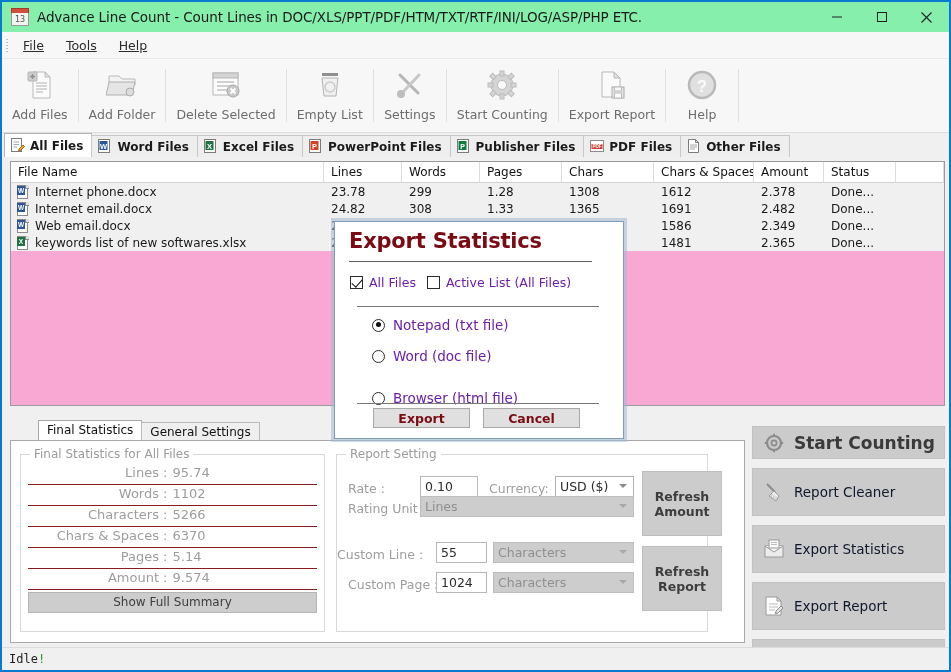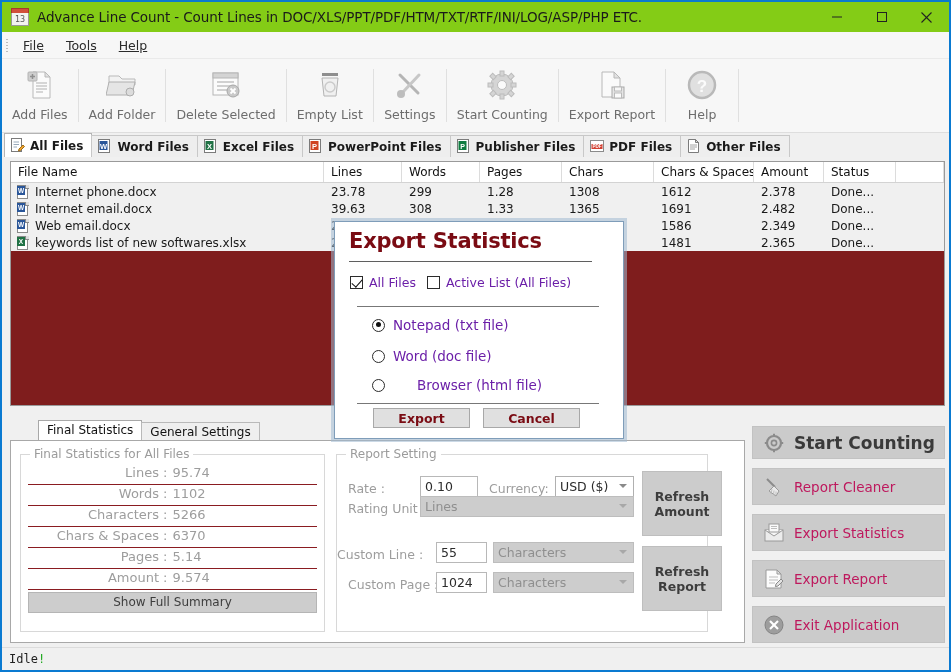--- a/index.html
+++ b/index.html
@@ -14,21 +14,21 @@
     position: relative;
     width: 951px; height: 672px;
     border: 2px solid #0a7ad1;
     background: #f0f0f0;
     overflow: hidden;
   }
 
   
   .titlebar {
     position: absolute; left: 0; top: 0; width: 947px; height: 30px;
-    background: #84cc16;
+    background: #86efac;
     display: flex; align-items: center;
   }
   .title-icon {
     width: 18px; height: 18px; margin-left: 9px; margin-right: 8px;
     position: relative; flex: 0 0 auto;
   }
   .title-icon .cal-top { position:absolute; left:0; top:0; width:18px; height:5px; background:#d24f3a; border:1px solid #a33c2b; border-bottom:none;}
   .title-icon .cal-body { position:absolute; left:0; top:5px; width:18px; height:13px; background:#f3f3f0; border:1px solid #9a9a95; border-top:none;}
   .title-icon .cal-num { position:absolute; left:0; top:6px; width:18px; text-align:center; font-size:8px; color:#555; line-height:11px;}
   .titlebar .title-text {
@@ -85,21 +85,21 @@
     font-size: 12px; font-weight: bold; color: #1a1a1a;
     background: #eeeeee; border: 1px solid #c8c8c8; border-bottom: none;
     margin-right: -1px;
   }
   .ftab.active { background: #ffffff; height: 24px; border-color: #b4b4b4; }
   .ftab .ti { width: 14px; height: 15px; flex: 0 0 auto; position: relative; }
 
   
   .filelist {
     position: absolute; left: 8px; top: 159px; width: 935px; height: 245px;
-    background: #7f1d1d; border: 1px solid #9a9a9a;
+    background: #f9a8d4; border: 1px solid #9a9a9a;
     overflow: hidden;
   }
   .fl-head {
     display: flex; height: 21px; background: #ffffff;
     border-bottom: 1px solid #d3d3d3;
     font-size: 12px; color: #111;
   }
   .fl-head .cell { border-right: 1px solid #dcdcdc; padding: 3px 0 0 7px; overflow: hidden; white-space: nowrap; }
   .fl-body { background: #f0f0f0; }
   .fl-row { display: flex; height: 17px; font-size: 12px; color: #1a1a1a; align-items: center; }
@@ -171,23 +171,23 @@
   .rs-btn {
     position:absolute; background:#cccccc; border:1px solid #bebebe;
     font-size: 12.5px; font-weight:bold; color:#3d3d3d; text-align:center;
     display:flex; align-items:center; justify-content:center; flex-direction:column; line-height:15px;
   }
 
   
   .actions { position:absolute; left: 750px; top: 424px; width: 193px; }
   .act-btn {
     display:flex; align-items:center; gap: 9px;
-    height: 37px; margin-bottom: 9px; padding-left: 10px;
+    height: 48px; margin-bottom: 9px; padding-left: 10px;
     background: #cbcbcb; border: 1px solid #c2c2c2;
-    color: #be185d; font-size: 13.5px;
+    color: #0f172a; font-size: 13.5px;
   }
   .act-btn.primary { font-size: 17px; font-weight: bold; color: #3a3a3a; height: 33px; }
   .act-ico { width: 22px; height: 22px; flex: 0 0 auto; display:flex; align-items:center; justify-content:center; }
 
   
   .statusbar {
     position: absolute; left: 0; bottom: 0; width: 947px; height: 23px;
     background: #f0f0f0; border-top: 1px solid #dcdcdc;
     display:flex; align-items:center; padding-left: 7px;
     font-size: 12px; color: #1f1f1f;
@@ -523,21 +523,21 @@
 
       <div class="fl-row">
         <div class="cell name" style="width:313px">
           <span class="fic">
               <span class="pg"></span>
               <span class="badge" style="background:#2a5699">W</span>
               <span class="fold"></span>
             </span>
           <span>Internet email.docx</span>
         </div>
-        <div class="cell" style="width:78px">39.63</div>
+        <div class="cell" style="width:78px">24.82</div>
         <div class="cell" style="width:78px">308</div>
         <div class="cell" style="width:82px">1.33</div>
         <div class="cell" style="width:92px">1365</div>
         <div class="cell" style="width:100px">1691</div>
         <div class="cell" style="width:70px">2.482</div>
         <div class="cell" style="width:72px">Done...</div>
       </div>
 
       <div class="fl-row">
         <div class="cell name" style="width:313px">
@@ -756,21 +756,21 @@
     <div class="dlg-hr" style="left:22px; top:84px; width:242px; background:#777;"></div>
 
     <div class="dlg-row" style="left:37px; top:95px;">
       <span class="rb sel"></span>
       <span class="dlg-lbl big">Notepad (txt file)</span>
     </div>
     <div class="dlg-row" style="left:37px; top:126px;">
       <span class="rb"></span>
       <span class="dlg-lbl big">Word (doc file)</span>
     </div>
-    <div class="dlg-row" style="left:37px; top:155px;gap:24px;">
+    <div class="dlg-row" style="left:37px; top:168px;">
       <span class="rb"></span>
       <span class="dlg-lbl big">Browser (html file)</span>
     </div>
 
     <div class="dlg-hr" style="left:22px; top:181px; width:242px; background:#777;"></div>
 
     <div class="dlg-btn" style="left:38px; top:186px; width:97px;">Export</div>
     <div class="dlg-btn" style="left:148px; top:186px; width:97px;">Cancel</div>
   </div>
 

